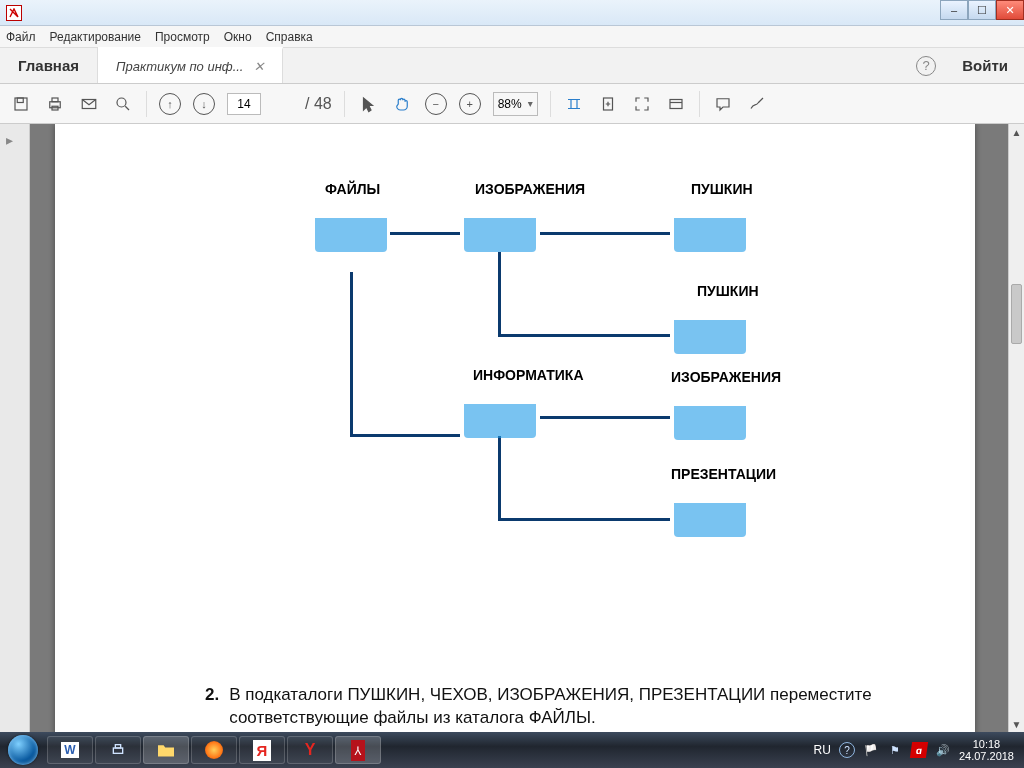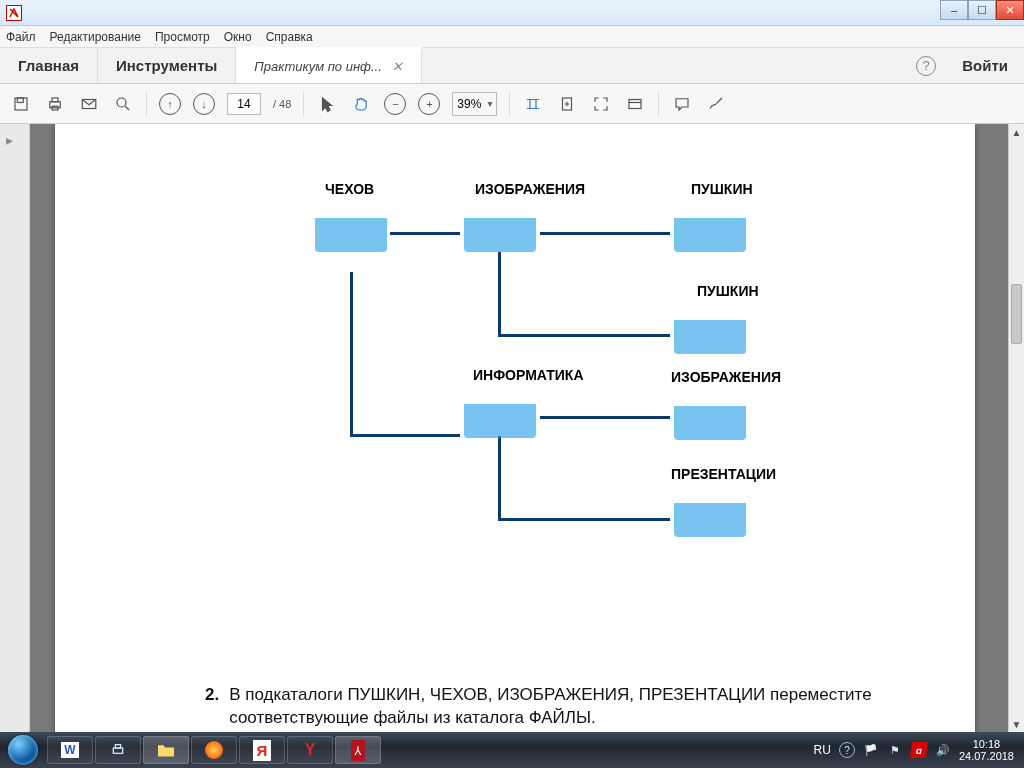--- a/index.html
+++ b/index.html
@@ -25,21 +25,21 @@
 .tabrow .spacer { flex: 1; }
 .signin { padding: 0 16px; display: flex; align-items: center; font-size: 15px; color: #333; }
 .help-circle { width: 20px; height: 20px; border: 1.6px solid #888; border-radius: 50%; display: flex; align-items: center; justify-content: center; font-size: 13px; color: #888; align-self: center; margin-right: 10px; }
 
 
 .toolbar { height: 40px; background: #f7f7f7; border-bottom: 1px solid #ccc; display: flex; align-items: center; padding: 0 10px; gap: 12px; }
 .tbtn { width: 22px; height: 22px; display: flex; align-items: center; justify-content: center; color: #555; }
 .tbtn svg { width: 18px; height: 18px; stroke: #555; fill: none; stroke-width: 1.6; }
 .vsep { width: 1px; height: 26px; background: #ddd; }
 .pagebox { width: 34px; height: 22px; border: 1px solid #bbb; font-size: 12px; text-align: center; }
-.pagetotal { font-size: 11px; color: #555; }
+.pagetotal { font-size: 16px; color: #555; margin-left: 32px; }
 .zoomsel { height: 24px; border: 1px solid #bbb; font-size: 12px; padding: 0 4px; display: flex; align-items: center; gap: 6px; }
 .zoomsel::after { content: "▾"; color: #666; font-size: 10px; }
 .circle-arrow { width:22px; height:22px; border:1.5px solid #555; border-radius:50%; display:flex; align-items:center; justify-content:center; font-size:11px; color:#555;}
 .hand { color:#2a7ecb; }
 .hand svg { stroke:#2a7ecb; }
 
 
 .docwrap { position: absolute; top: 124px; left: 0; right: 16px; bottom: 36px; background: #7a7a7a; overflow: hidden; }
 .leftstrip { position:absolute; left:0; top:0; width:30px; height:100%; background:#e9e9e9; border-right:1px solid #ccc;}
 .page-thumb-chevron { position:absolute; left:6px; top:8px; color:#888; font-size:14px;}
@@ -95,23 +95,20 @@
   <span>Редактирование</span>
   <span>Просмотр</span>
   <span>Окно</span>
   <span>Справка</span>
 </div>
 
 <div class="tabrow">
   <div class="bigtab">
       <b>Главная</b>
     </div>
-  <div class="bigtab">
-      <b>Инструменты</b>
-    </div>
   <div class="bigtab doc">
     <span>Практикум по инф...</span>
       <span class="x">✕</span>
   </div>
   <div class="spacer"></div>
   <div class="help-circle">?</div>
   <div class="signin">
       <b>Войти</b>
     </div>
 </div>
@@ -154,21 +151,21 @@
       </svg>
     </div>
   <div class="tbtn hand">
       <svg viewBox="0 0 24 24">
         <path d="M7 12 V7 a1.5 1.5 0 0 1 3 0 V6 a1.5 1.5 0 0 1 3 0 V7 a1.5 1.5 0 0 1 3 0 V9 a1.5 1.5 0 0 1 3 0 V15 a5 5 0 0 1 -5 5 H10 a5 5 0 0 1 -5 -5 Z"></path>
       </svg>
     </div>
   <div class="circle-arrow">−</div>
   <div class="circle-arrow">+</div>
   <div class="zoomsel">
-      <span>39%</span>
+      <span>88%</span>
     </div>
   <div class="vsep"></div>
   <div class="tbtn hand">
       <svg viewBox="0 0 24 24">
         <path d="M4 6 H20 M4 18 H20 M8 6 V18 M16 6 V18"></path>
       </svg>
     </div>
   <div class="tbtn">
       <svg viewBox="0 0 24 24">
         <rect x="6" y="4" width="12" height="16"></rect>
@@ -211,21 +208,21 @@
       <div class="connector" style="left:245px; top:48px; width:130px; height:3px;"></div>
       <div class="connector" style="left:203px; top:68px; width:3px; height:85px;"></div>
       <div class="connector" style="left:203px; top:150px; width:172px; height:3px;"></div>
 
       <div class="connector" style="left:55px; top:88px; width:3px; height:165px;"></div>
       <div class="connector" style="left:55px; top:250px; width:110px; height:3px;"></div>
       <div class="connector" style="left:245px; top:232px; width:130px; height:3px;"></div>
       <div class="connector" style="left:203px; top:252px; width:3px; height:85px;"></div>
       <div class="connector" style="left:203px; top:334px; width:172px; height:3px;"></div>
 
-      <div class="flabel" style="left:30px; top:-3px;">ЧЕХОВ</div>
+      <div class="flabel" style="left:30px; top:-3px;">ФАЙЛЫ</div>
       <div class="folder" style="left:16px; top:14px;"><svg viewBox="0 0 80 58">
             <path fill="url(#fg)" d="M4 14 L4 6 Q4 2 8 2 L30 2 Q34 2 36 6 L38 10 L72 10 Q76 10 76 14 L76 50 Q76 54 72 54 L8 54 Q4 54 4 50 Z"></path>
             <path fill="#1f9be8" d="M4 20 L76 20 L76 50 Q76 54 72 54 L8 54 Q4 54 4 50 Z" opacity=".6"></path>
           </svg></div>
 
       <div class="flabel" style="left:180px; top:-3px;">ИЗОБРАЖЕНИЯ</div>
       <div class="folder" style="left:165px; top:14px;"><svg viewBox="0 0 80 58">
             <path fill="url(#fg)" d="M4 14 L4 6 Q4 2 8 2 L30 2 Q34 2 36 6 L38 10 L72 10 Q76 10 76 14 L76 50 Q76 54 72 54 L8 54 Q4 54 4 50 Z"></path>
             <path fill="#1f9be8" d="M4 20 L76 20 L76 50 Q76 54 72 54 L8 54 Q4 54 4 50 Z" opacity=".6"></path>
           </svg></div>

